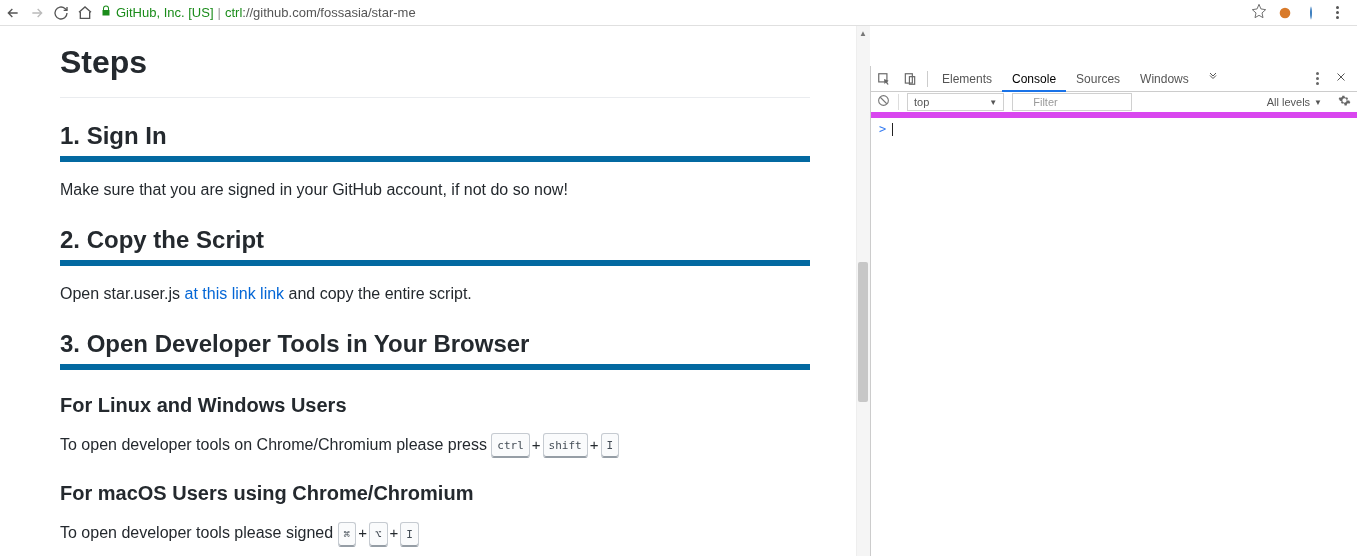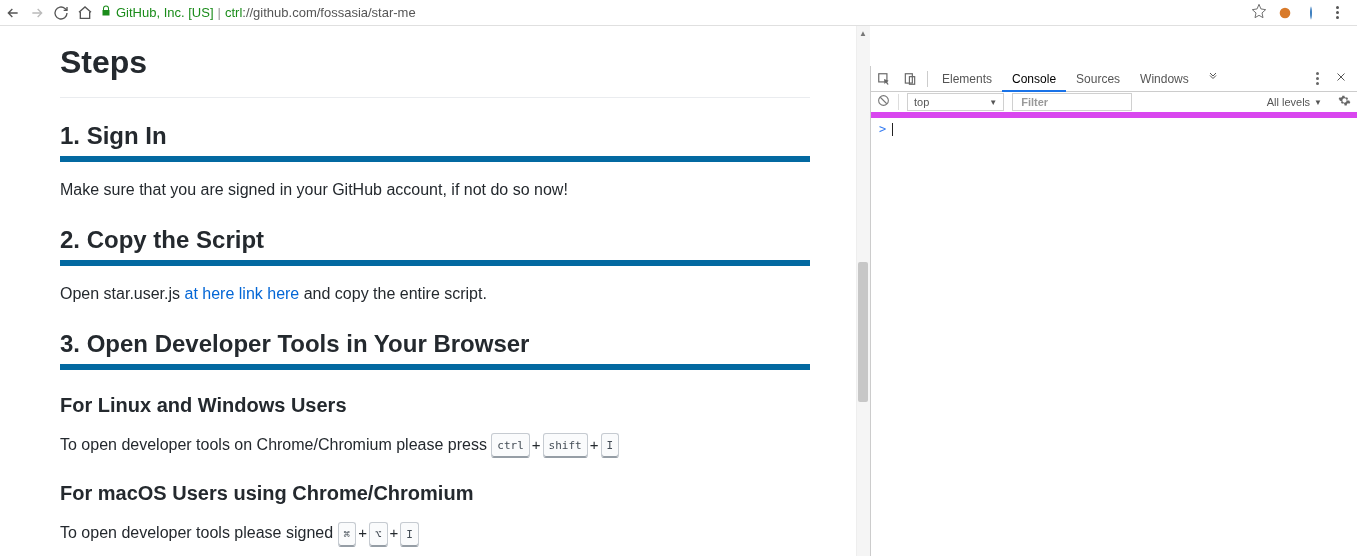--- a/index.html
+++ b/index.html
@@ -53,21 +53,21 @@
   .dt-tab-wrap.active-wrap { box-shadow: inset 0 -2px 0 #1a73e8; }
   .dt-more { padding:0 8px; }
   .dt-spacer { flex:1; }
   .dt-right { display:flex; align-items:center; gap:10px; padding-right:10px; color:#666; }
   .dt-right .menu-dots span { background:#666; }
   
   .dt-filterbar { height: 26px; border-bottom:6px solid #d946ef; display:flex; align-items:center; font-size:12px; padding: 0 6px; gap:8px; color:#555; }
   .dt-filterbar svg { width:13px; height:13px; }
   .dt-context { border:1px solid #d0d0d0; height:18px; display:flex; align-items:center; padding: 0 6px 0 6px; gap:60px; font-size:11px; color:#555; }
   .dt-context .tri { font-size:8px; color:#555; }
-  .dt-filter-input { border:1px solid #d0d0d0; height:18px; width:120px; padding:0 8px; font-size:11px; color:#999; display:flex; align-items:center;font-weight:bold; }
+  .dt-filter-input { border:1px solid #d0d0d0; height:18px; width:120px; padding:0 20px; font-size:11px; color:#999; display:flex; align-items:center; }
   .dt-levels { font-size:11px; color:#555; margin-left:auto; display:flex; align-items:center; gap:4px; }
   .dt-levels .tri { font-size:8px; }
   .dt-gear { margin-left:8px; color:#666; }
   
   .dt-console { flex:1; padding: 4px 8px; font-family: Menlo, Consolas, monospace; font-size:12px; }
   .dt-prompt { color:#367cf1; margin-right:4px; }
   .dt-cursor { display:inline-block; width:1px; height:13px; background:#222; vertical-align:middle; margin-left:2px; }
 </style>
 </head>
 <body>
@@ -133,21 +133,21 @@
 
   <div class="page-area">
     <div class="page-wrap md">
       <h1>Steps</h1>
 
       <h2>1. Sign In</h2>
       <p>Make sure that you are signed in your GitHub account, if not do so now!</p>
 
       <h2>2. Copy the Script</h2>
       <p>
-        <span>Open star.user.js </span><a href="#">at here link here</a><span> and copy the entire script.</span>
+        <span>Open star.user.js </span><a href="#">at this link link</a><span> and copy the entire script.</span>
       </p>
 
       <h2>3. Open Developer Tools in Your Browser</h2>
 
       <h3>For Linux and Windows Users</h3>
       <p>
         <span>To open developer tools on Chrome/Chromium please press </span>
         <kbd>ctrl</kbd><span class="plus">+</span><kbd>shift</kbd><span class="plus">+</span><kbd>I</kbd>
       </p>
 

